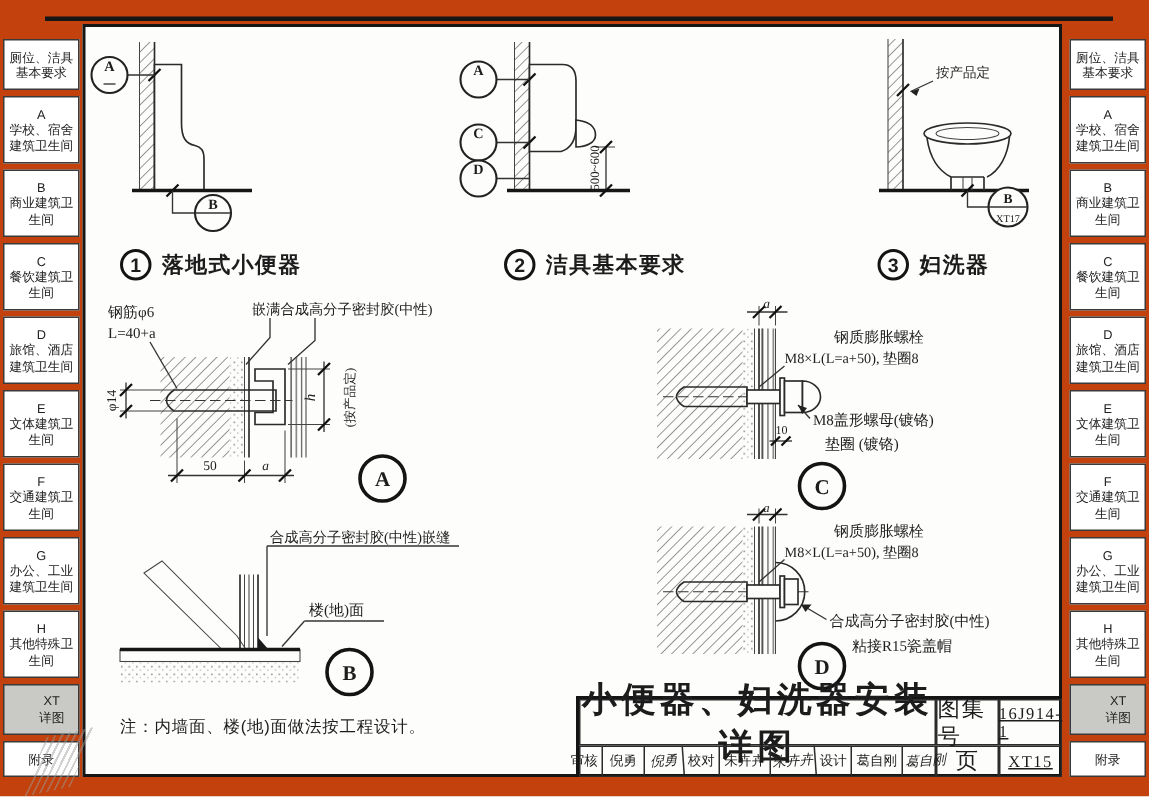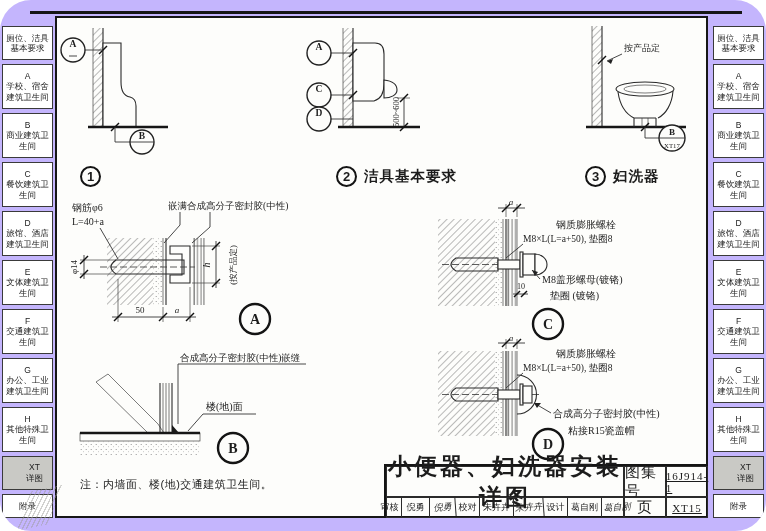--- a/index.html
+++ b/index.html
@@ -1,18 +1,18 @@
 <!DOCTYPE html>
 <html><head>
 <meta charset="utf-8">
 <style>
   * { margin:0; padding:0; box-sizing:border-box; }
   html,body { background:#ffffff; }
   body { font-family:"Liberation Sans", sans-serif; color:#1c1c1c; }
-  #page { position:relative; width:766px; height:531px; background:#c4b5fd; overflow:hidden;border-radius:31px; }
+  #page { position:relative; width:766px; height:531px; background:#c2410c; overflow:hidden; }
 
   
   .top-heavy-line { position:absolute; left:30px; top:11px; width:712px; height:3px; background:#161616; }
   .sheet-frame { position:absolute; left:55px; top:16px; width:653px; height:502px;
                  border:2px solid #161616; background:#fdfdfb; }
 
   
   .tab-col { position:absolute; top:26px; width:51px; height:492px;
              display:flex; flex-direction:column; gap:4px; }
   .tab-col.left { left:2px; }
@@ -246,20 +246,21 @@
     <line class="tick" x1="81" y1="111" x2="89" y2="103"></line>
     <polyline points="85,107 85,118 99,118" class="leader"></polyline>
     <circle cx="112" cy="118" r="13" class="callout"></circle>
     <line x1="99" y1="118" x2="125" y2="118" class="leader"></line>
     <text x="112" y="115" font-size="9" text-anchor="middle" font-weight="bold">B</text>
     <text x="112" y="128" font-size="6.8" text-anchor="middle">XT17</text>
   </svg>
 
   <div class="fig-caption" style="left:80px; top:166px;">
     <span class="num-circle">1</span>
+    <span class="fig-label">落地式小便器</span>
   </div>
   <div class="fig-caption" style="left:336px; top:166px;">
     <span class="num-circle">2</span>
     <span class="fig-label">洁具基本要求</span>
   </div>
   <div class="fig-caption" style="left:585px; top:166px;">
     <span class="num-circle">3</span>
     <span class="fig-label">妇洗器</span>
   </div>
 
@@ -434,21 +435,21 @@
     <text x="103" y="35" font-size="9.5">M8×L(L=a+50), 垫圈8</text>
     <line x1="103" y1="37" x2="86" y2="52" class="leader"></line>
     <text x="133" y="81" font-size="10">合成高分子密封胶(中性)</text>
     <line x1="131" y1="77" x2="114" y2="67" class="leader"></line>
     <polygon points="114,67 121,67 117,72" fill="#222"></polygon>
     <text x="148" y="98" font-size="10">粘接R15瓷盖帽</text>
     <circle cx="128" cy="108" r="15" class="bigcircle"></circle>
     <text x="128" y="113" font-size="14" text-anchor="middle" font-weight="bold">D</text>
   </svg>
 
-  <div class="sheet-note">注：内墙面、楼(地)交通建筑卫生间。</div>
+  <div class="sheet-note">注：内墙面、楼(地)面做法按工程设计。</div>
 
   <div class="tblock">
     <div class="tb-title">小便器、妇洗器安装详图</div>
     <div class="tb-lab">图集号</div>
     <div class="tb-val">16J914-1</div>
     <div class="approvals">
       <span class="ap-lab">审核</span>
       <span class="ap-name">倪勇</span>
       <span class="ap-sig">倪勇</span>
       <span class="ap-lab">校对</span>

